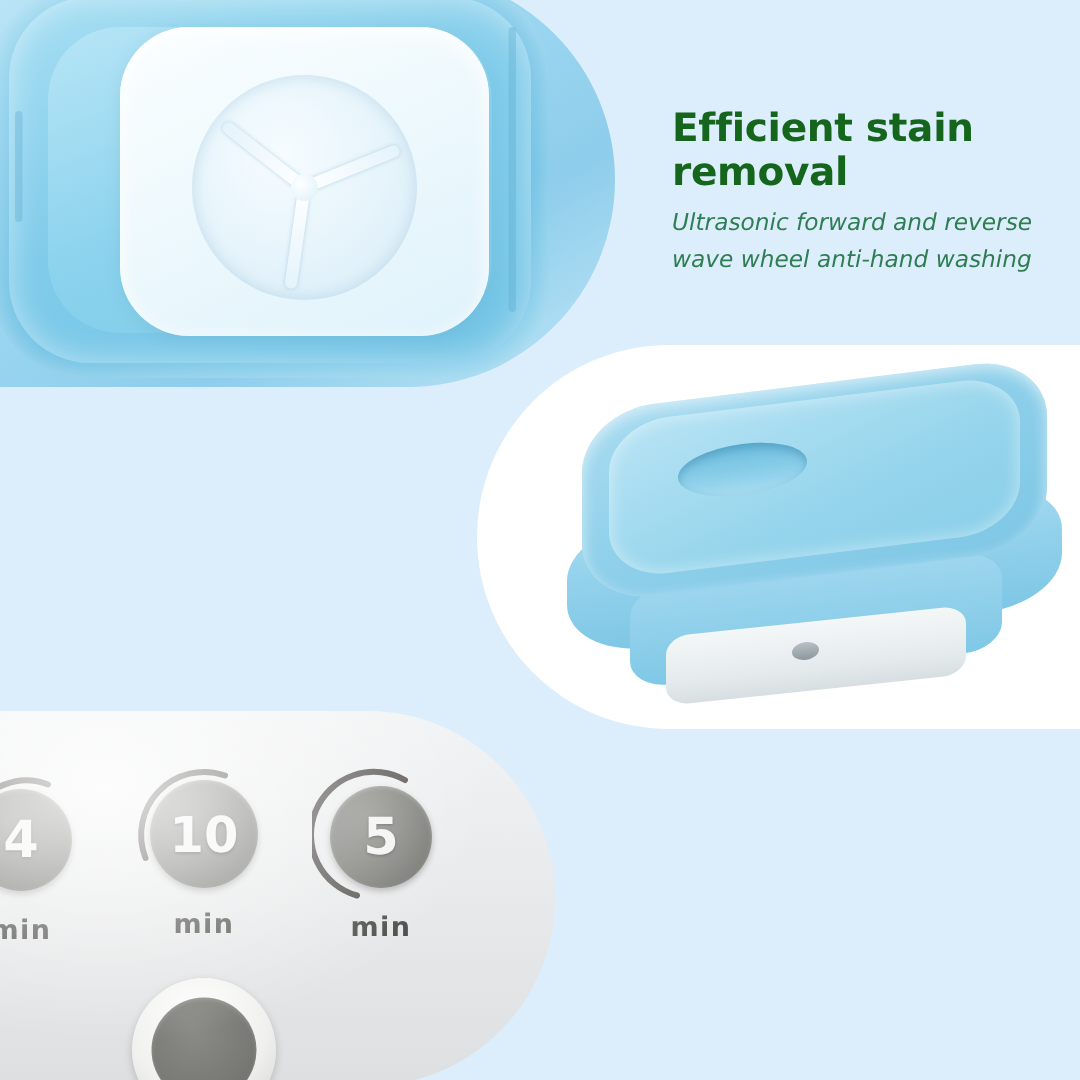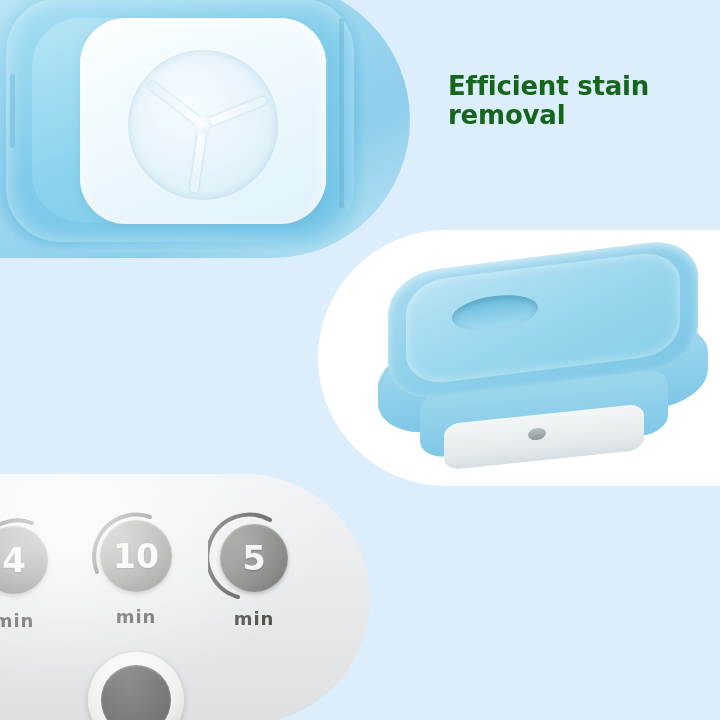--- a/index.html
+++ b/index.html
@@ -231,20 +231,22 @@
             <div class="blade b2"></div>
             <div class="blade b3"></div>
             <div class="hub"></div>
           </div>
         </div>
       </div>
     </div>
 
     <div class="txt t1">
       <p class="head">Efficient stain removal</p>
+      <p class="body">Ultrasonic forward and reverse
+wave wheel anti-hand washing</p>
     </div>
   </div>
 
   <div class="section sec2">
 
     <div class="txt t2">
       <p class="head">Foldable</p>
       <p class="body">Travel, easy to put into the suitcase
 clean and hygienic, travel and
 business outside, can easily laundry</p>

